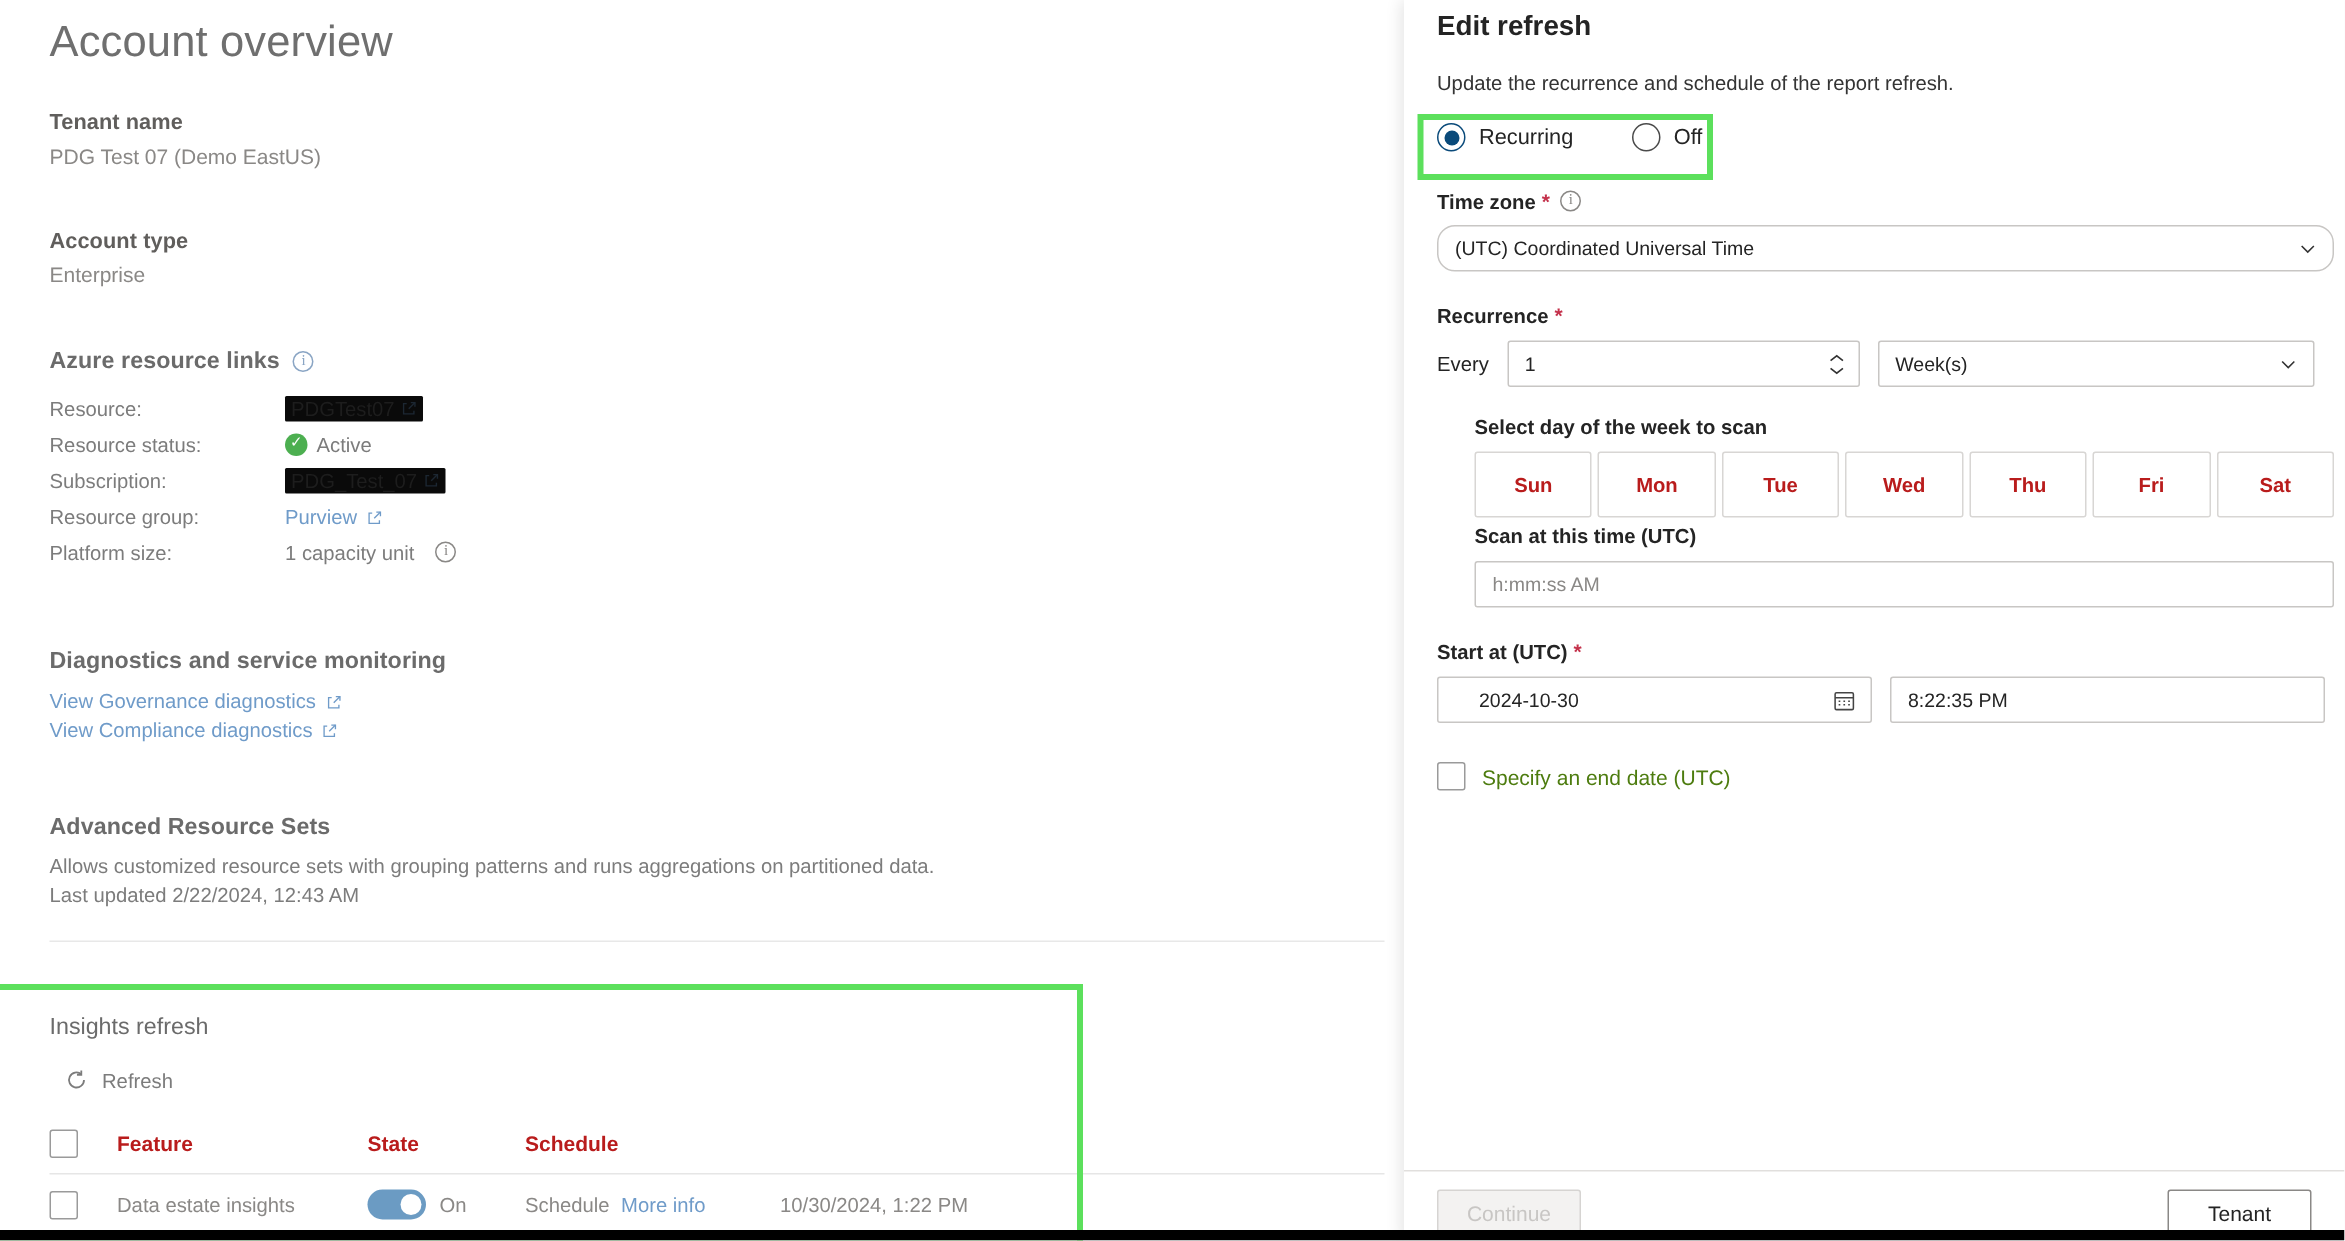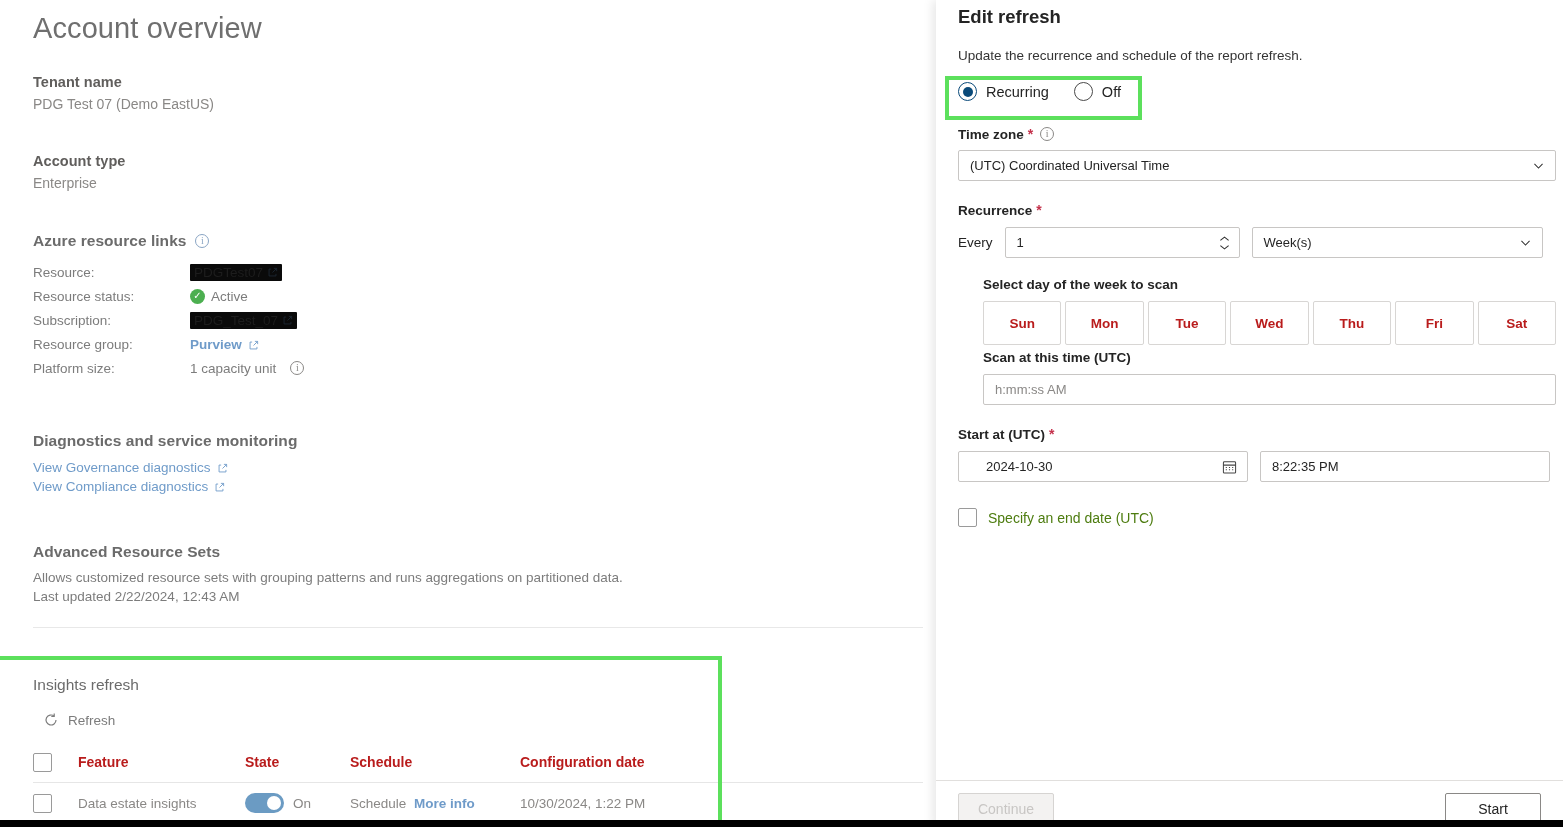--- a/index.html
+++ b/index.html
@@ -45,21 +45,21 @@
   
   .res-rows { position: absolute; left: 33px; top: 260px; width: 420px; }
   .res-row { display: flex; align-items: center; height: 24px; margin-bottom: 0px; }
   .res-key {
     width: 157px; font-size: 13.5px; color: #7c7c7c; font-weight: 400;
   }
   .res-val {
     font-size: 13.5px; color: #7c7c7c; font-weight: 400;
     display: flex; align-items: center; gap: 6px; position: relative;
   }
-  .link { color: #6f9bc9; text-decoration: none; font-weight: bold; }
+  .link { color: #6f9bc9; text-decoration: none; }
   .ext-ico { width: 11px; height: 11px; display: inline-block; position: relative; top: 1px; }
 
   
   .redact {
     position: relative; display: inline-block; padding: 0 4px;
     background: #0a0a0a; color: #1d1d1d; border-radius: 1px;
     line-height: 17px;
   }
   .redact .ext-ico { filter: brightness(.25); }
 
@@ -146,21 +146,21 @@
   }
   .p-sub {
     position: absolute; left: 22px; top: 48px;
     font-size: 13.5px; color: #343434;
   }
 
   
   #radio-green { position: absolute; left: 945px; top: 76px; width: 197px; height: 44px; z-index: 45; }
   .radio-row {
     position: absolute; left: 22px; top: 82px;
-    display: flex; align-items: center; gap: 25px;
+    display: flex; align-items: center; gap: 39px;
   }
   .radio-item { display: flex; align-items: center; gap: 9px; cursor: pointer; }
   .radio {
     width: 19px; height: 19px; border-radius: 50%;
     border: 1.6px solid #4a4a4a; background: #fff;
     display: inline-flex; align-items: center; justify-content: center; flex: none;
   }
   .radio.on { border: 1.6px solid #0a4a7a; }
   .radio.on::after {
     content: ""; width: 10px; height: 10px; border-radius: 50%; background: #0a4a7a;
@@ -343,21 +343,20 @@
       </div>
 
       <div class="tbl">
         <div class="tbl-row head">
           <div class="cell-chk">
             <div class="chk"></div>
           </div>
           <div class="cell-feat">Feature</div>
           <div class="cell-state">State</div>
           <div class="cell-sched">Schedule</div>
-          <div class="cell-cfg">Configuration date</div>
         </div>
 
         <div class="tbl-row body">
           <div class="cell-chk">
             <div class="chk"></div>
           </div>
           <div class="cell-feat">Data estate insights</div>
           <div class="cell-state">
             <div class="toggle">
                 <span class="knob"></span>
@@ -391,21 +390,21 @@
         <span class="radio-lbl">Off</span>
       </div>
     </div>
 
     <div style="position:absolute;left:22px;top:126px;width:598px;">
       <div class="f-label">
         <span>Time zone</span>
         <span class="req">*</span>
         <span class="info-ico" style="margin-left:3px;">i</span>
       </div>
-      <div class="inp" style="margin-top:8px;">
+      <div class="inp" style="margin-top:8px;border-radius:12px;">
         <span>(UTC) Coordinated Universal Time</span>
         <svg class="chev" viewBox="0 0 16 16" fill="none" stroke="#333" stroke-width="1.3">
             <path d="M3 5.5 8 10.5l5-5"></path>
           </svg>
       </div>
     </div>
 
     <div style="position:absolute;left:22px;top:202px;width:598px;">
       <div class="f-label">
         <span>Recurrence</span>
@@ -473,20 +472,20 @@
       </div>
     </div>
 
     <div class="chk-row">
       <span class="chk"></span>
       <span class="chk-lbl">Specify an end date (UTC)</span>
     </div>
 
     <div class="p-footer">
       <div class="btn" style="left:22px;">Continue</div>
-      <div class="btn cancel" style="right:22px;">Start</div>
+      <div class="btn cancel" style="right:22px;">Tenant</div>
     </div>
   </div>
 
   <div class="green-box" id="radio-green"></div>
 
   <div class="bottom-bar"></div>
 </div>
 
 </body></html>

